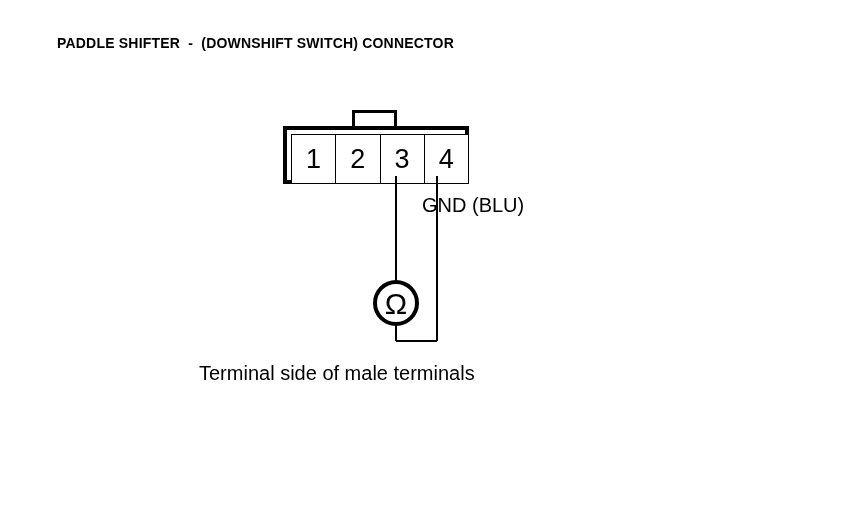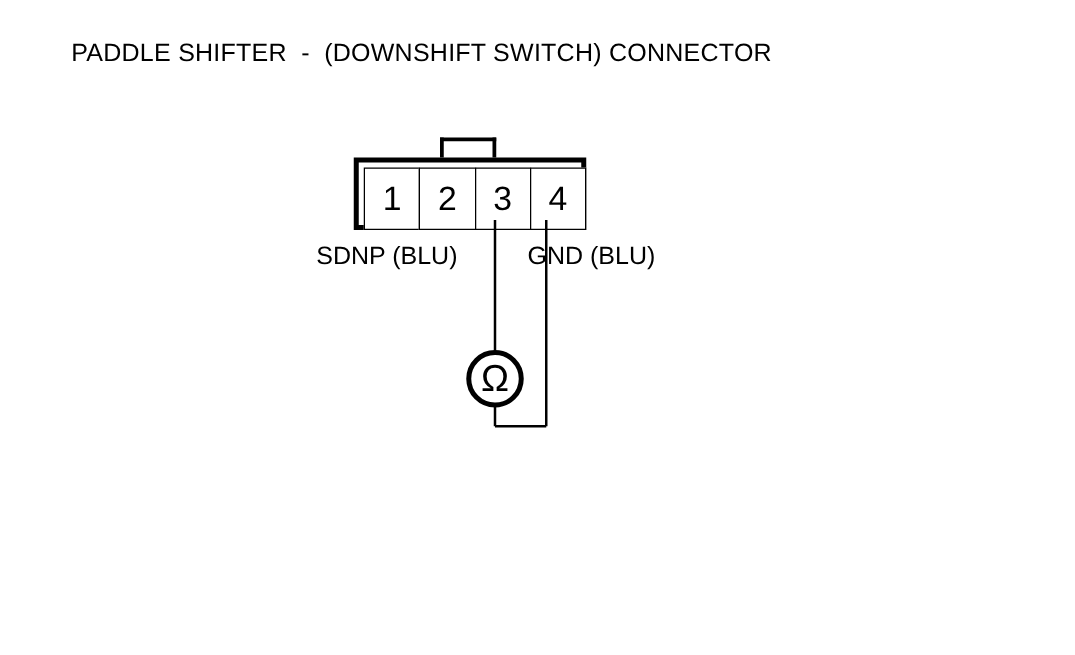--- a/index.html
+++ b/index.html
@@ -19,25 +19,26 @@
     width: 860px;
     height: 524px;
     background: #ffffff;
   }
 
   
   #diagram-title {
     position: absolute;
     left: 57px;
     top: 31px;
-    font-size: 20px;
+    font-size: 14px;
     line-height: 24px;
     white-space: pre;
     letter-spacing: 0.2px;
     color: #000000;
+    font-weight: bold;
   }
 
   
   #connector-assembly {
     position: absolute;
     left: 283px;
     top: 110px;
     width: 186px;
     height: 74px;
   }
@@ -131,32 +132,32 @@
     <div id="connector-body">
       <div id="pin-row">
         <div class="pin-cell">1</div>
         <div class="pin-cell">2</div>
         <div class="pin-cell">3</div>
         <div class="pin-cell">4</div>
       </div>
     </div>
   </div>
 
-  <div class="wire-label" id="label-sdnp">SDNP (BLU)</div>
   <div class="wire-label" id="label-gnd">GND (BLU)</div>
 
   <svg id="wiring-svg" viewBox="0 0 860 524">
 
     <line x1="396" y1="176" x2="396" y2="281" stroke="#000000" stroke-width="2"></line>
 
     <line x1="396" y1="325" x2="396" y2="341" stroke="#000000" stroke-width="2"></line>
 
     <line x1="437" y1="176" x2="437" y2="341" stroke="#000000" stroke-width="2"></line>
 
     <line x1="396" y1="341" x2="437" y2="341" stroke="#000000" stroke-width="2"></line>
 
     <circle cx="396" cy="303" r="21" fill="#ffffff" stroke="#000000" stroke-width="4"></circle>
 
     <text x="396" y="303" text-anchor="middle" dominant-baseline="central" font-family="'Liberation Sans', sans-serif" font-size="30" fill="#000000">Ω</text>
   </svg>
 
+  <div id="caption">Terminal side of male terminals</div>
 
 </div>
 
 </body></html>

